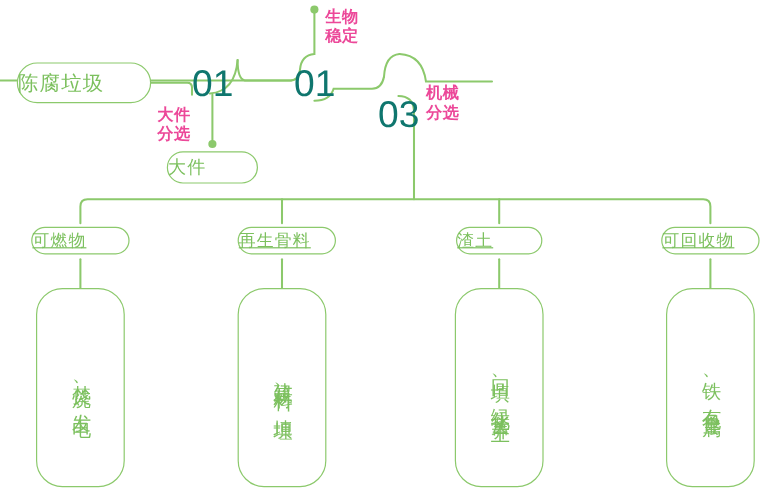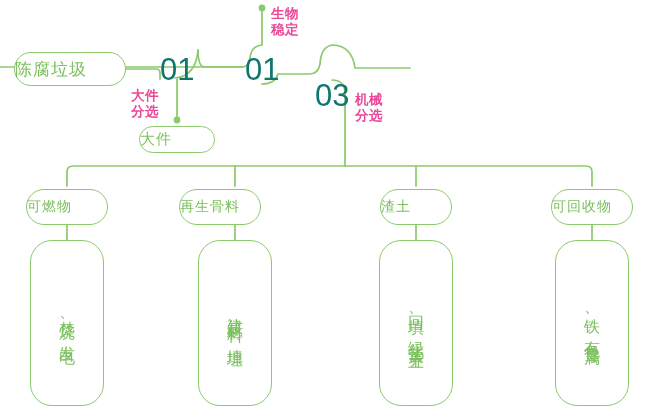--- a/index.html
+++ b/index.html
@@ -46,23 +46,24 @@
   }
   .pill-bulky {
     left: 139px;
     top: 126px;
     width: 76px;
     height: 27px;
     font-size: 15px;
   }
   .pill-cat {
     width: 82px;
-    height: 36px;
+    height: 23px;
     font-size: 14px;
     top: 189px;
+    text-decoration: underline;
   }
   .pill-cat.w-narrow { width: 72px; }
 
   
   .num {
     position: absolute;
     color: #0f766e;
     font-size: 31px;
     font-weight: 400;
     letter-spacing: 0px;
@@ -153,31 +154,31 @@
   </div>
 
   <div class="num" style="left:160px;">01</div>
   <div class="num" style="left:245px;">01</div>
   <div class="num" style="left:315px;margin-top:26px;">03</div>
 
   <div class="anno" style="left:131px; top:88px;">大件
 分选</div>
   <div class="anno" style="left:271px; top:6px;">生物
 稳定</div>
-  <div class="anno" style="left:355px; top:92px;">机械
+  <div class="anno" style="left:355px; top:70px;">机械
 分选</div>
 
   <div class="pill pill-bulky">
     <span>大件</span>
   </div>
 
   <div class="pill pill-cat" style="left:26px;">
     <span>可燃物</span>
   </div>
-  <div class="pill pill-cat" style="left:179px;">
+  <div class="pill pill-cat" style="left:198px;">
     <span>再生骨料</span>
   </div>
   <div class="pill pill-cat" style="left:551px;">
     <span>可回收物</span>
   </div>
   <div class="pill pill-cat w-narrow" style="left:380px;">
     <span>渣土</span>
   </div>
 
   <div class="obox" style="left:30px;">

